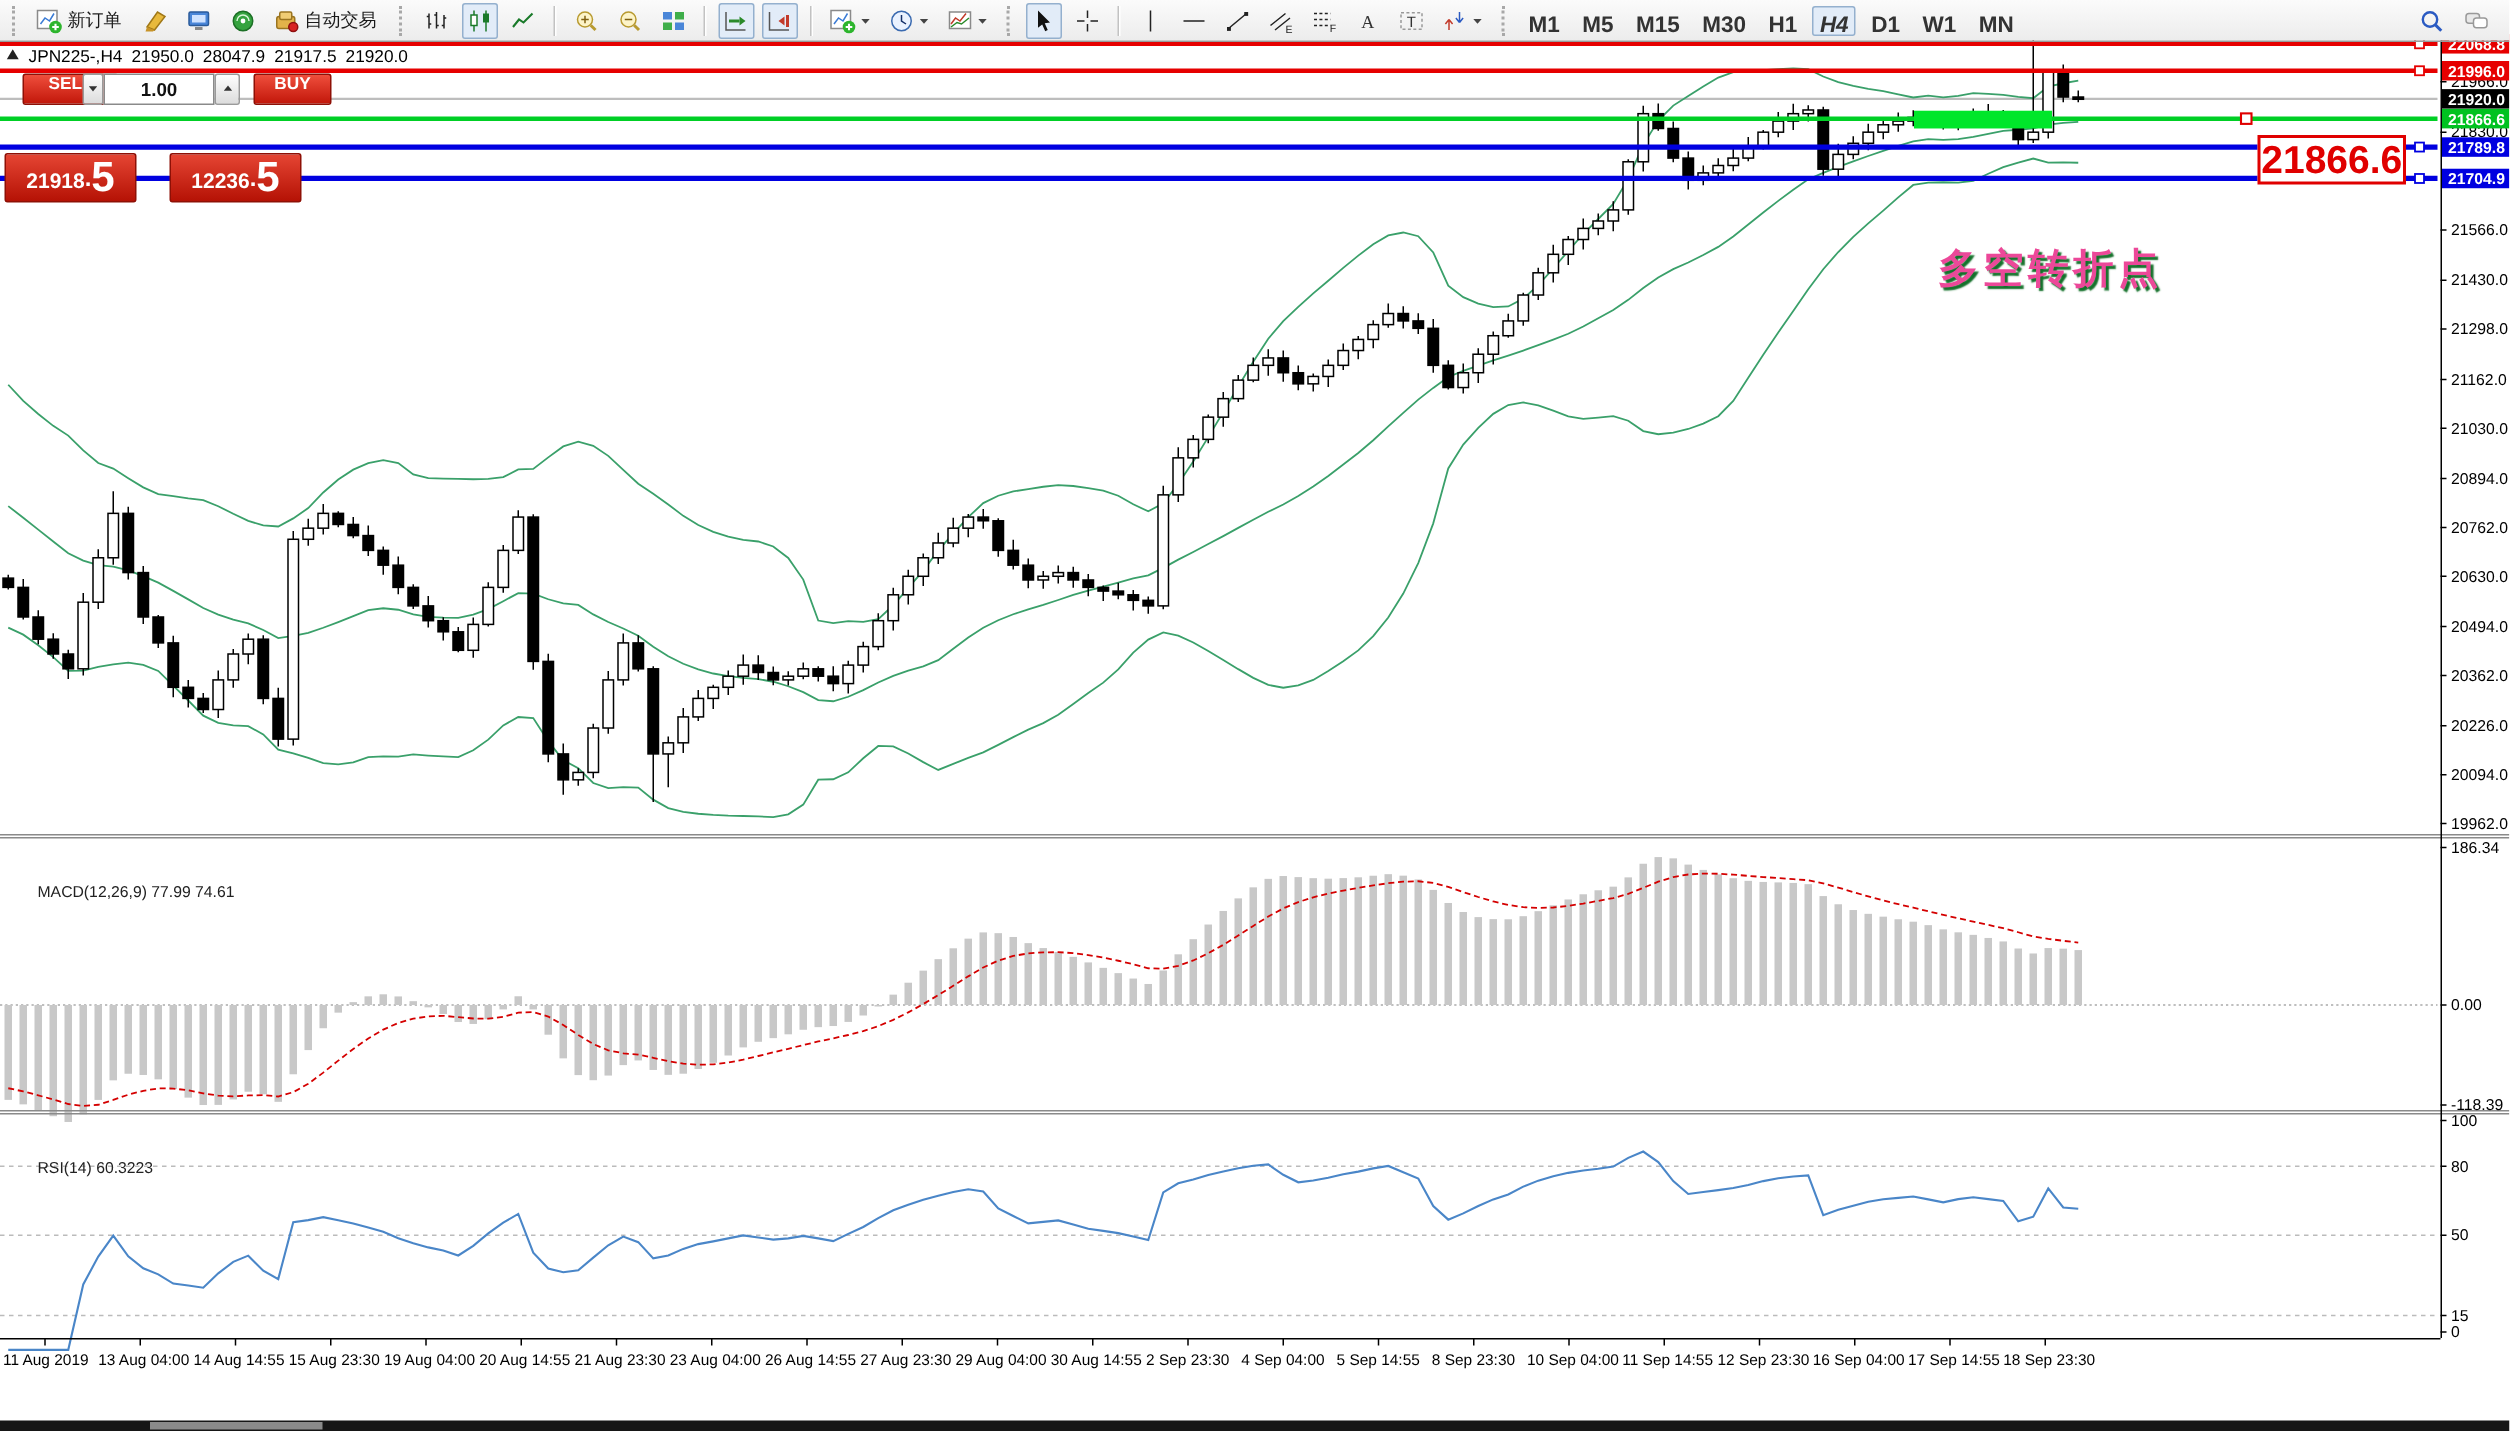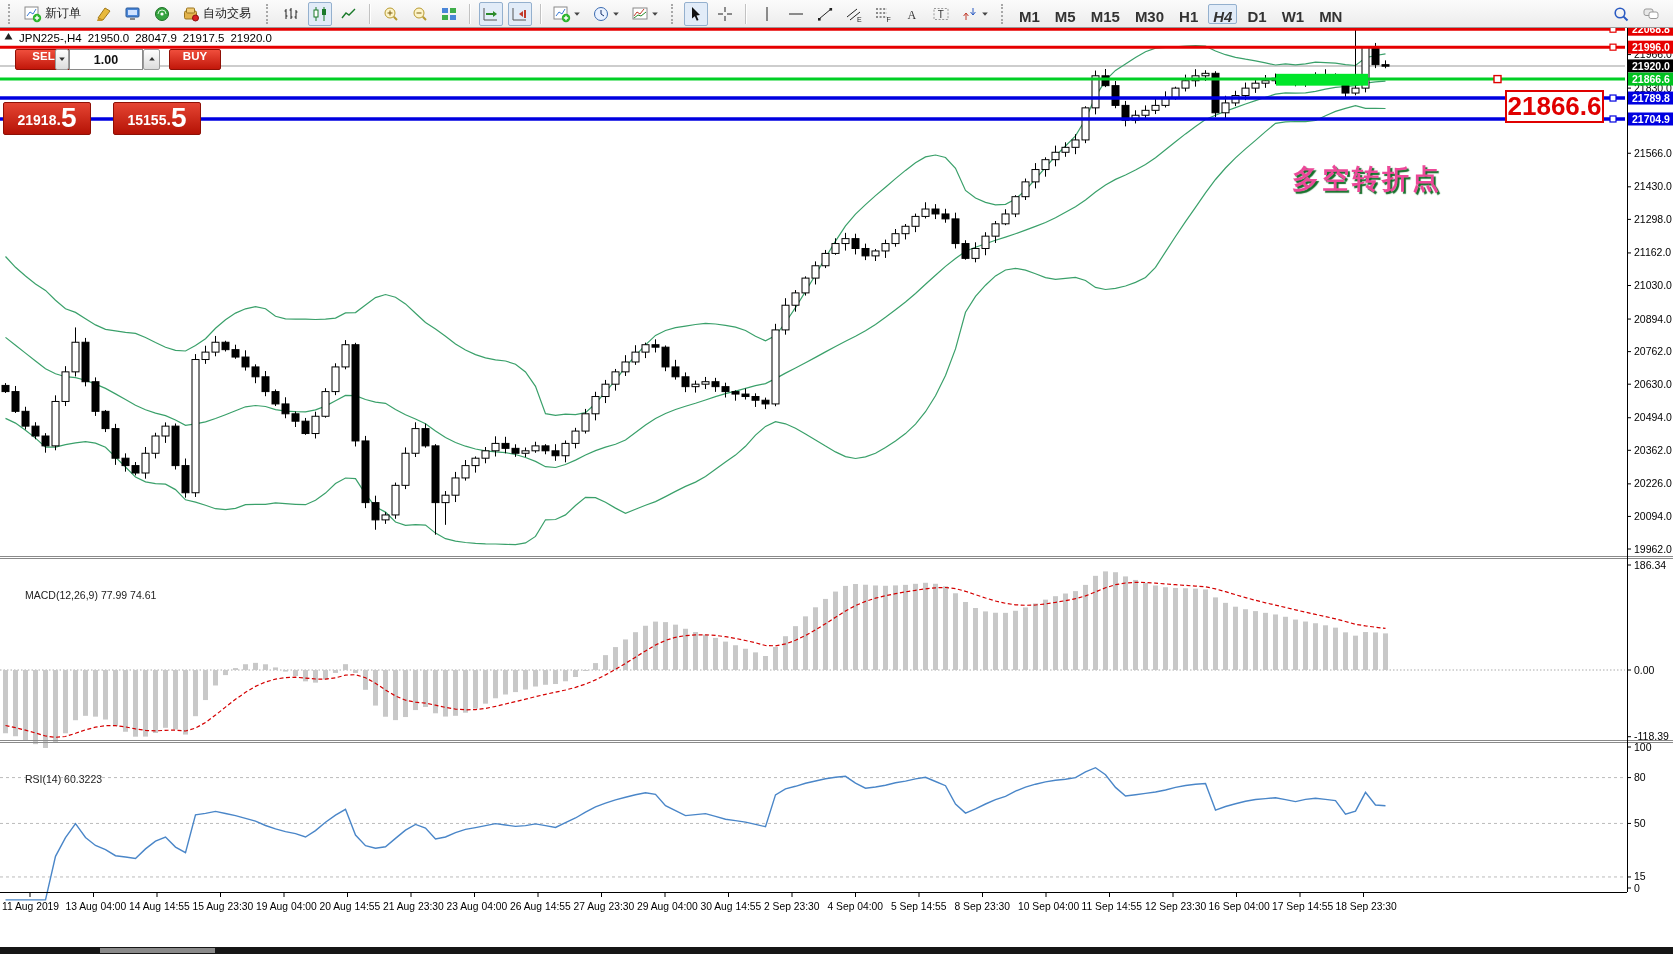--- a/index.html
+++ b/index.html
@@ -947,21 +947,21 @@
           <path d="M1.2 5.5h5.6L4 2z" fill="#333"></path>
         </svg>
     </div>
     <div id="tw-buy" class="tw-btn">BUY</div>
     <div id="tw-price-sell" class="tw-price">
       <span class="p-sm">21918</span>
       <span class="p-sep">.</span>
       <span class="p-lg">5</span>
     </div>
     <div id="tw-price-buy" class="tw-price">
-      <span class="p-sm">15155</span>
+      <span class="p-sm">12236</span>
       <span class="p-sep">.</span>
       <span class="p-lg">5</span>
     </div>
   </div>
 
   <div id="macd-label" class="ind-label">
     <span>MACD(12,26,9)</span>
     <span>77.99 74.61</span>
   </div>
   <div id="rsi-label" class="ind-label">

